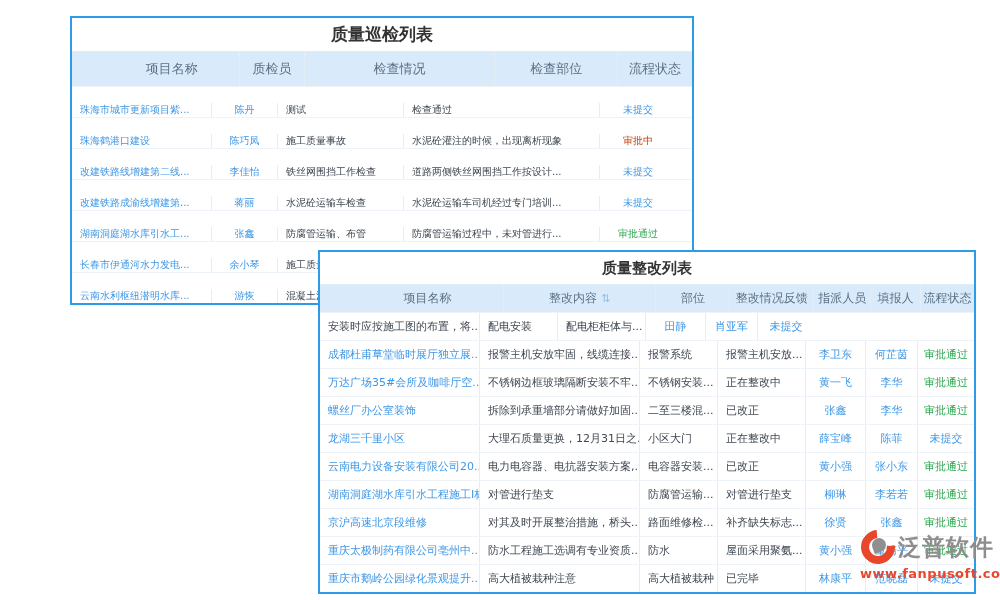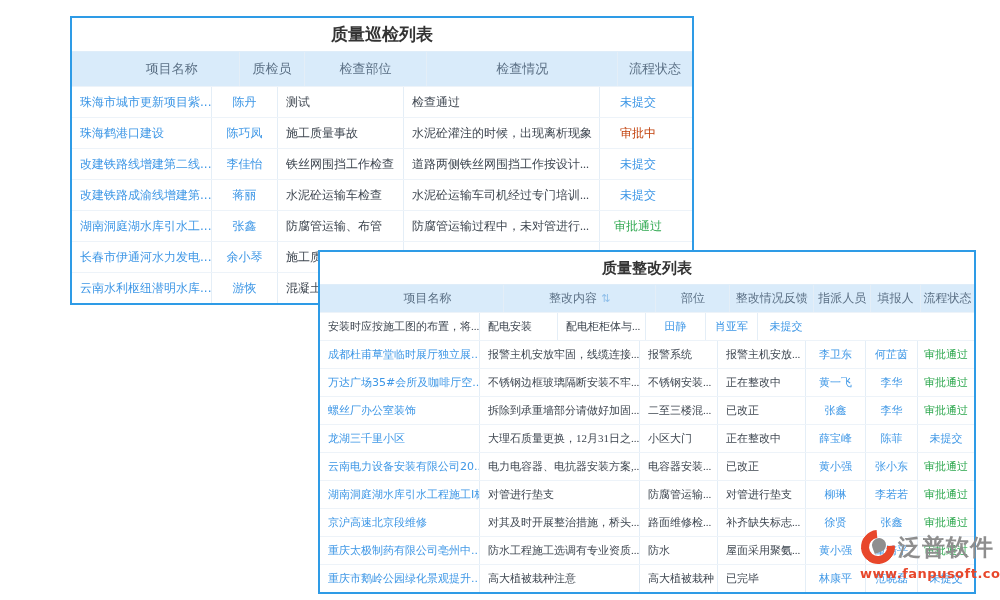--- a/index.html
+++ b/index.html
@@ -14,27 +14,27 @@
                  border-bottom:1px solid #DFEDF9; }
   .hdr { display:flex; background:#D9EBFA; color:#5C7186;padding-left:32px; }
   .hdr .cell { display:flex; align-items:center; justify-content:center; }
   .cell { border-right:1px solid #E4EEF7; overflow:hidden; white-space:nowrap;
           display:flex; align-items:center; }
   .cell:last-child { border-right:none; }
   .row { display:flex; border-top:1px solid #EDF3F9; background:#fff; }
   .left  { justify-content:flex-start; padding:0 8px; }
   .center{ justify-content:center; padding:0 2px; }
   .link  { color:#3E97E6; }
-  .dark  { color:#3F4751;font-family:Liberation Serif, serif; }
+  .dark  { color:#3F4751; }
 
   
   #t1 { left:30px; top:16px; width:624px; height:289px; z-index:1;margin-left:40px; }
   #t1 .panel-title { height:34px; font-size:17px; }
   #t1 .hdr { height:34px; font-size:13px; }
-  #t1 .row { height:31px; font-size:12px; }
+  #t1 .row { height:31px; font-size:10px;align-items:flex-end; }
   .t1c0{width:140px;} .t1c1{width:66px;} .t1c2{width:126px;}
   .t1c3{width:196px;} .t1c4{width:76px;}
 
   
   #t2 { left:318px; top:250px; width:658px; height:344px; z-index:2; }
   #t2 .panel-title { height:33px; font-size:15px; }
   #t2 .hdr { height:27px; font-size:12px; }
   #t2 .row { height:28px; font-size:11px; }
   .t2c0{width:160px;} .t2c1{width:160px;} .t2c2{width:78px;} .t2c3{width:88px;}
   .t2c4{width:60px;} .t2c5{width:52px;} .t2c6{width:56px;}
@@ -59,22 +59,22 @@
 </head>
 <body>
 
 <div class="stage">
 
   <div class="panel" id="t1">
     <div class="panel-title">质量巡检列表</div>
     <div class="hdr">
       <div class="cell t1c0">项目名称</div>
       <div class="cell t1c1">质检员</div>
+      <div class="cell t1c3">检查情况</div>
       <div class="cell t1c2">检查部位</div>
-      <div class="cell t1c3">检查情况</div>
       <div class="cell t1c4">流程状态</div>
     </div>
     <div id="t1-body">
         <div class="row">
       <div class="cell t1c0 left link">珠海市城市更新项目紫...</div>
       <div class="cell t1c1 center link">陈丹</div>
       <div class="cell t1c2 left dark">测试</div>
       <div class="cell t1c3 left dark">检查通过</div>
       <div class="cell t1c4 center" style="color: rgb(62, 151, 230);">未提交</div>
     </div>

